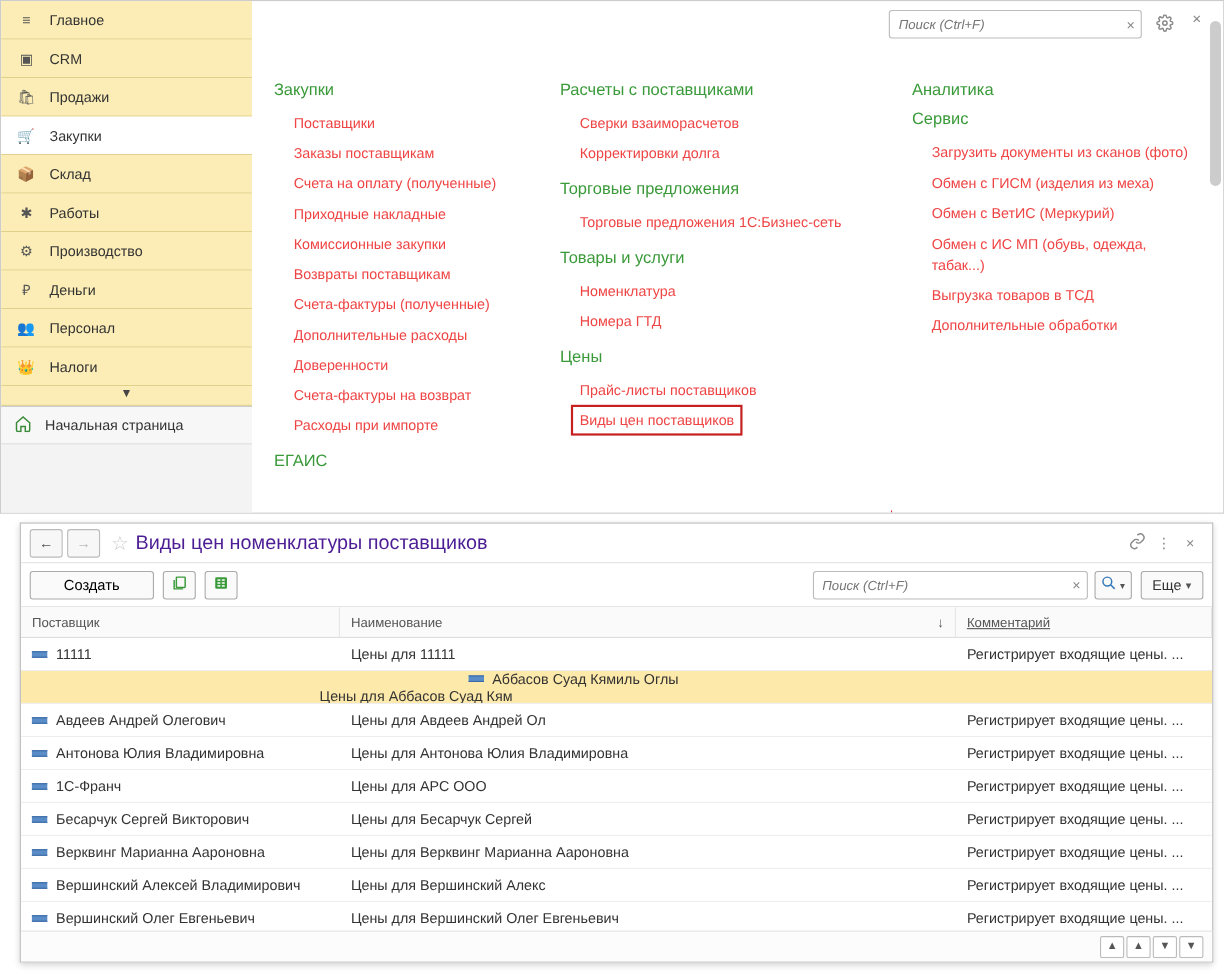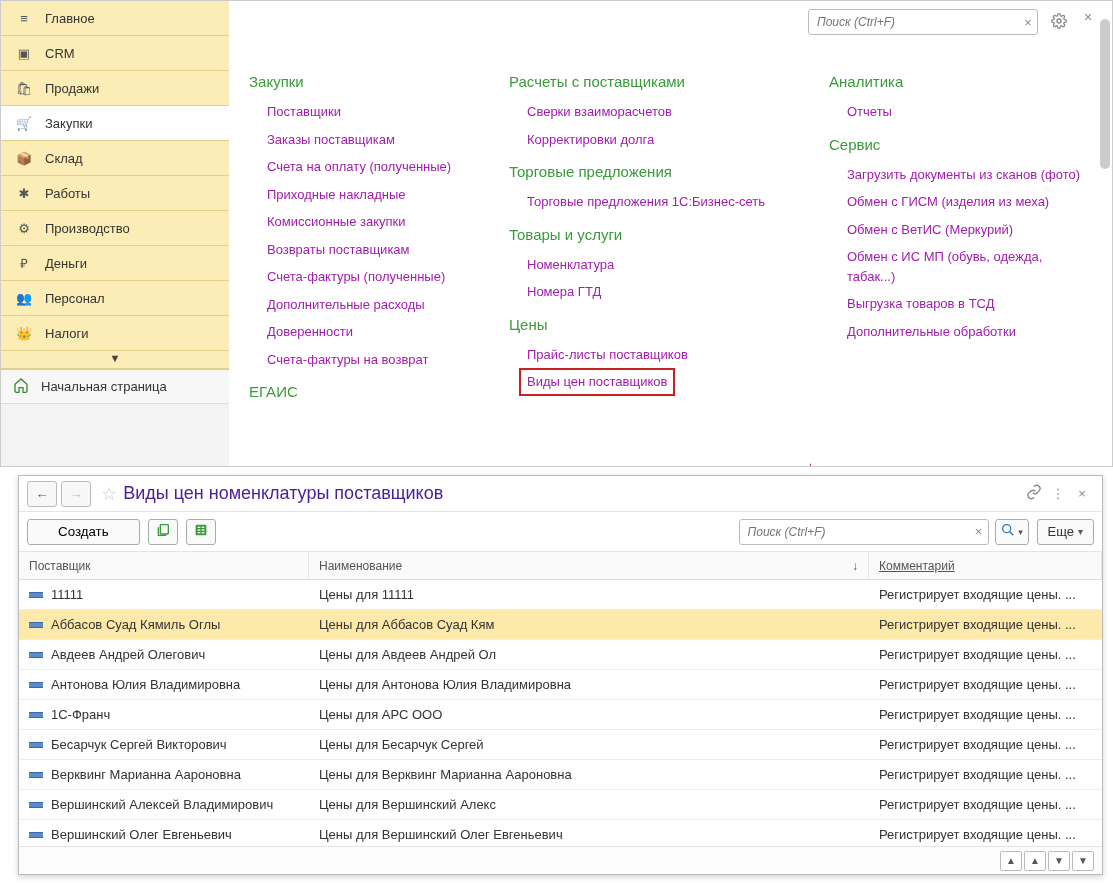--- a/index.html
+++ b/index.html
@@ -24,21 +24,21 @@
   .search-top .clear { width:18px; text-align:center; color:#888; cursor:pointer; }
   .gear-btn { width:26px; height:26px; margin-left:8px; display:flex; align-items:center; justify-content:center; color:#888; cursor:pointer; }
   .close-x { width:20px; text-align:center; color:#888; cursor:pointer; margin-left:6px; font-size:14px; }
 
   .columns { display:flex; padding:6px 20px 0 20px; height:calc(100% - 56px); overflow:hidden; }
   .col { flex:0 0 auto; margin-right:40px; }
   .col.c1 { width:220px; }
   .col.c2 { width:280px; }
   .col.c3 { width:260px; }
   .section-title { color:#3a9a3a; font-size:15px; margin:10px 0 8px 0; cursor:pointer; }
-  .section-link { color:#a21caf; padding:4px 0 4px 18px; cursor:pointer; font-size:13px; line-height:1.5; }
+  .section-link { color:#ef4444; padding:4px 0 4px 18px; cursor:pointer; font-size:13px; line-height:1.5; }
   .section-link.hot { border:2px solid #c62020; padding:2px 6px 2px 6px; display:inline-block; margin-left:10px; }
   .arrow-down { position:absolute; left:576px; top:455px; color:#d02020; font-size:22px; pointer-events:none; }
 
   .scroll-right { position:absolute; right:2px; top:16px; bottom:6px; width:10px; }
   .scroll-right .thumb { position:absolute; top:2px; width:10px; height:150px; background:#ccc; border-radius:5px; }
 
   .overlay-window { position:absolute; left:18px; top:475px; width:1085px; height:400px; background:#fff; border:1px solid #bbb; box-shadow:0 2px 6px rgba(0,0,0,.18); }
   .ow-titlebar { height:36px; display:flex; align-items:center; padding:0 8px; border-bottom:1px solid #e4e4e4; }
   .nav-btn { width:30px; height:26px; border:1px solid #bbb; border-radius:3px; display:flex; align-items:center; justify-content:center; margin-right:4px; background:#f7f7f7; color:#555; cursor:pointer; }
   .nav-btn.disabled { color:#bbb; cursor:default; }
@@ -58,21 +58,21 @@
   .btn-more .caret { margin-left:4px; font-size:10px; color:#555; }
 
   .table-wrap { position:relative; height:calc(100% - 76px - 28px); overflow:hidden; }
   .thead { display:flex; height:28px; background:#fafafa; border-bottom:1px solid #ddd; }
   .th { padding:6px 10px; color:#555; font-size:12px; border-right:1px solid #e5e5e5; display:flex; align-items:center; }
   .th.c-sup { width:290px; }
   .th.c-name { width:560px; justify-content:space-between; }
   .th.c-comm { flex:1;text-decoration:underline; }
   .tbody { overflow:hidden; }
   .tr { display:flex; height:30px; align-items:center; border-bottom:1px solid #eee; cursor:pointer; }
-  .tr.sel { background:#fde9a9; }
+  .tr.sel { background:#fde9a9;flex-direction:column; }
   .td { padding:0 10px; overflow:hidden; white-space:nowrap; text-overflow:ellipsis; }
   .td.c-sup { width:290px; display:flex; align-items:center; }
   .td.c-name { width:560px; }
   .td.c-comm { flex:1; }
   .row-ico { width:14px; height:6px; background:#5a8cc7; margin-right:8px; border-top:1px solid #3a6aa5; border-bottom:1px solid #3a6aa5; flex:0 0 14px; }
 
   .ow-footer { position:absolute; bottom:0; left:0; right:0; height:28px; border-top:1px solid #e4e4e4; display:flex; justify-content:flex-end; align-items:center; padding-right:8px; background:#fcfcfc; }
   .footer-btn { width:22px; height:20px; border:1px solid #bbb; border-radius:2px; margin-left:2px; display:flex; align-items:center; justify-content:center; font-size:10px; color:#555; cursor:pointer; background:#fff; }
 
   svg { width:16px; height:16px; }
@@ -161,20 +161,21 @@
             <div class="section-link">Поставщики</div>
             <div class="section-link">Заказы поставщикам</div>
             <div class="section-link">Счета на оплату (полученные)</div>
             <div class="section-link">Приходные накладные</div>
             <div class="section-link">Комиссионные закупки</div>
             <div class="section-link">Возвраты поставщикам</div>
             <div class="section-link">Счета-фактуры (полученные)</div>
             <div class="section-link">Дополнительные расходы</div>
             <div class="section-link">Доверенности</div>
             <div class="section-link">Счета-фактуры на возврат</div>
+            <div class="section-link">Расходы при импорте</div>
           </div>
         <div class="section-title">ЕГАИС</div>
       </div>
       <div class="col c2">
         <div class="section-title">Расчеты с поставщиками</div>
         <div id="col2a-links">
             <div class="section-link">Сверки взаиморасчетов</div>
             <div class="section-link">Корректировки долга</div>
           </div>
         <div class="section-title">Торговые предложения</div>
@@ -184,23 +185,20 @@
         <div class="section-title">Товары и услуги</div>
         <div id="col2c-links">
             <div class="section-link">Номенклатура</div>
             <div class="section-link">Номера ГТД</div>
           </div>
         <div class="section-title">Цены</div>
         <div id="col2d-links"><div class="section-link">Прайс-листы поставщиков</div><div class="section-link hot">Виды цен поставщиков</div></div>
       </div>
       <div class="col c3">
         <div class="section-title">Аналитика</div>
-        <div id="col3a-links">
-            <div class="section-link">Отчеты</div>
-          </div>
         <div class="section-title">Сервис</div>
         <div id="col3b-links">
             <div class="section-link">Загрузить документы из сканов (фото)</div>
             <div class="section-link">Обмен с ГИСМ (изделия из меха)</div>
             <div class="section-link">Обмен с ВетИС (Меркурий)</div>
             <div class="section-link">Обмен с ИС МП (обувь, одежда, табак...)</div>
             <div class="section-link">Выгрузка товаров в ТСД</div>
             <div class="section-link">Дополнительные обработки</div>
           </div>
       </div>

